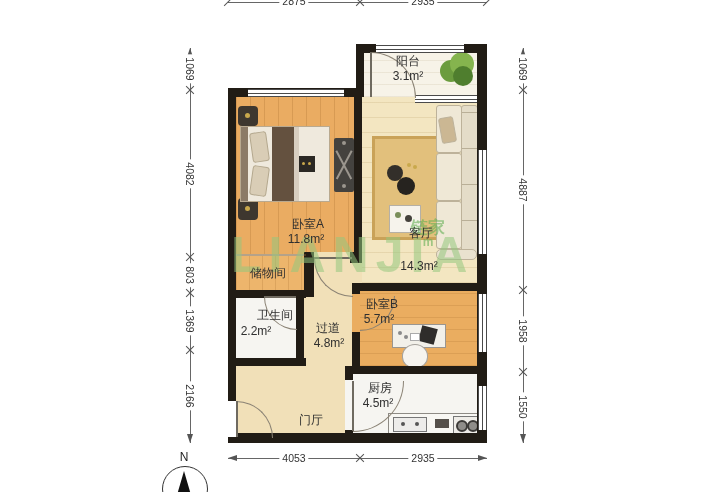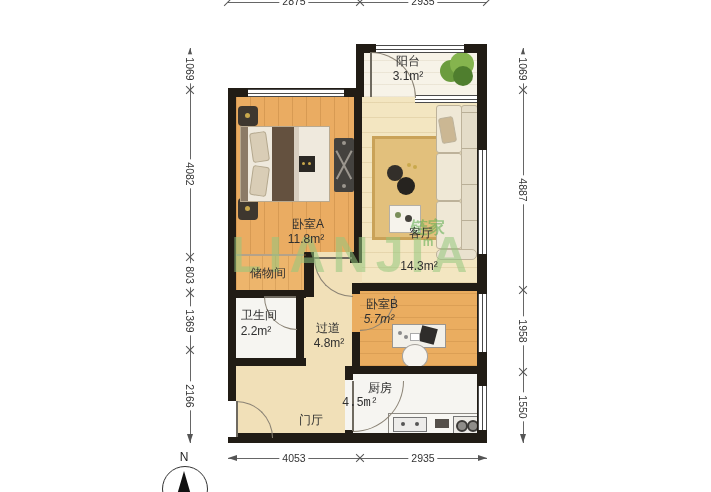--- a/index.html
+++ b/index.html
@@ -185,31 +185,31 @@
   <div class="room-area" style="left:408px;top:69px;">3.1m²</div>
 
   <div class="room-label" style="left:308px;top:217px;">卧室A</div>
   <div class="room-area" style="left:306px;top:232px;">11.8m²</div>
 
   <div class="room-label" style="left:421px;top:226px;">客厅</div>
   <div class="room-area" style="left:419px;top:259px;">14.3m²</div>
 
   <div class="room-label" style="left:268px;top:266px;">储物间</div>
 
-  <div class="room-label" style="left:259px;top:308px;">卫生间</div>
+  <div class="room-label" style="left:275px;top:308px;">卫生间</div>
   <div class="room-area" style="left:256px;top:324px;">2.2m²</div>
 
   <div class="room-label" style="left:328px;top:321px;text-align:right;">过道</div>
   <div class="room-area" style="left:329px;top:336px;">4.8m²</div>
 
   <div class="room-label" style="left:382px;top:297px;">卧室B</div>
-  <div class="room-area" style="left:379px;top:312px;font-style:italic;">5.7m²</div>
+  <div class="room-area" style="left:379px;top:312px;">5.7m²</div>
 
   <div class="room-label" style="left:380px;top:381px;">厨房</div>
-  <div class="room-area" style="left:360px;top:396px;font-family:Liberation Mono, monospace;">4.5m²</div>
+  <div class="room-area" style="left:378px;top:396px;">4.5m²</div>
 
   <div class="room-label" style="left:311px;top:413px;">门厅</div>
 
   <div class="dim-line" style="left:228px;top:2px;width:259px;height:1px;"></div>
   <div class="dim-label" style="left:294px;top:1px;">2875</div>
   <div class="dim-label" style="left:423px;top:1px;">2935</div>
   <div class="tick t1" style="left:228px;top:2px;"></div>
   <div class="tick t1" style="left:360px;top:2px;"></div>
   <div class="tick t2" style="left:360px;top:2px;"></div>
   <div class="tick t1" style="left:487px;top:2px;"></div>

